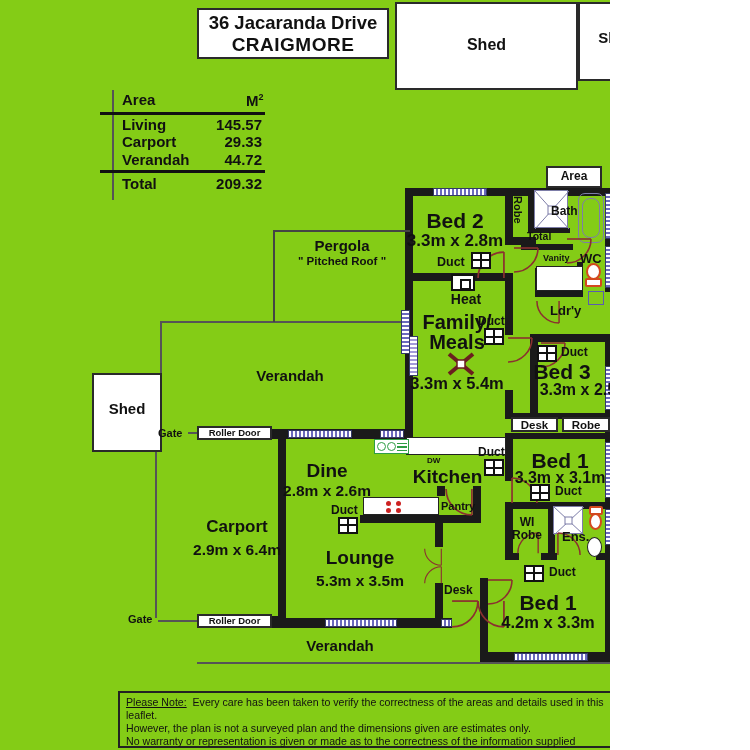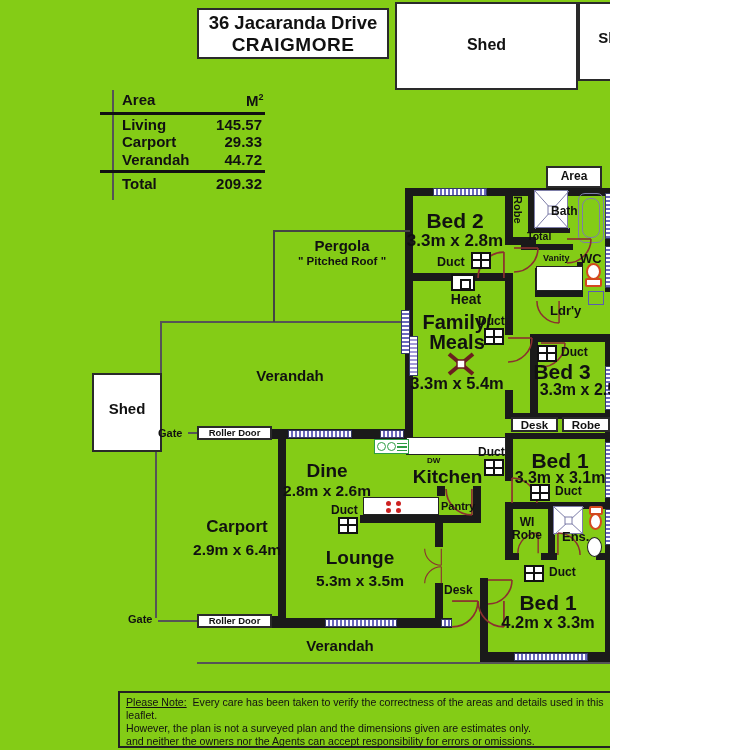--- a/index.html
+++ b/index.html
@@ -354,16 +354,17 @@
   <div class="lbl c" style="left:506px;top:516px;width:42px;font-size:12px">WI</div>
   <div class="lbl c" style="left:506px;top:529px;width:42px;font-size:12px">Robe</div>
   <div class="lbl" style="left:562px;top:530px;font-size:13px">Ens.</div>
   <div class="lbl" style="left:441px;top:500px;font-size:11px;z-index:5">Pantry</div>
   <div class="lbl" style="left:427px;top:457px;font-size:8px">DW</div>
   <div class="lbl" style="left:444px;top:584px;font-size:12px">Desk</div>
 
   <div class="note">
     <div><span class="u">Please Note:</span>&nbsp;&nbsp;<span>Every care has been taken to verify the correctness of the areas and details used in this leaflet.</span></div>
     <div>However, the plan is not a surveyed plan and the dimensions given are estimates only.</div>
+    <div>No warranty or representation is given or made as to the correctness of the information supplied</div>
     <div>and neither the owners nor the Agents can accept responsibility for errors or omissions.</div>
   </div>
 
 </div>
 
 </body></html>

